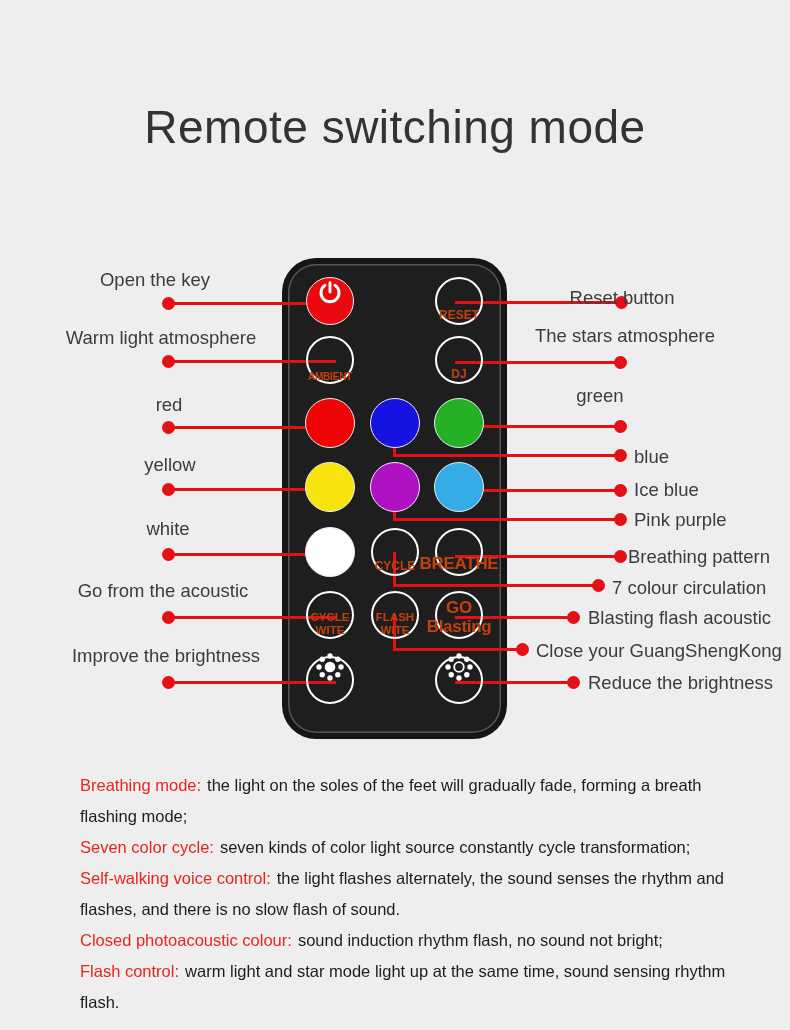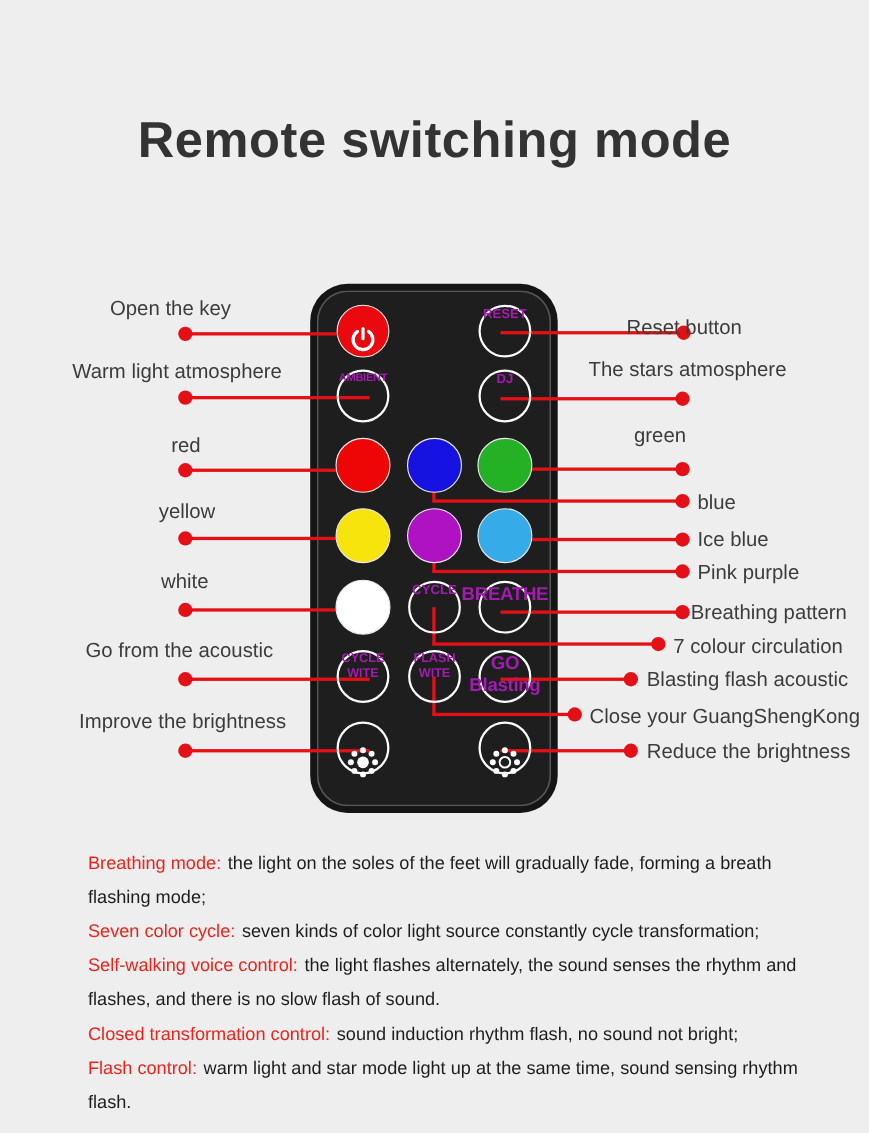--- a/index.html
+++ b/index.html
@@ -3,39 +3,39 @@
 <meta charset="utf-8">
 <style>
   html,body{margin:0;padding:0;}
   .canvas{
     position:relative;width:790px;height:1030px;background:#eeeeee;
     font-family:"Liberation Sans",sans-serif;overflow:hidden;
     --red:#e51015;
   }
   .title{
     position:absolute;left:0;top:100px;width:100%;text-align:center;
-    font-size:46px;font-weight:700;color:#333;letter-spacing:.5px;
+    font-size:46px;font-weight:400;color:#333;letter-spacing:.5px;
   }
   
   .remote{position:absolute;left:282px;top:258px;width:225px;height:481px;
     background:#151515;border-radius:34px;}
   .remote-inner{position:absolute;inset:6px;border-radius:28px;background:#1e1e1f;
     box-shadow:inset 0 0 0 1.5px rgba(255,255,255,.25);}
   
   .hl{position:absolute;height:3px;background:var(--red);z-index:3;}
   .vl{position:absolute;width:3px;background:var(--red);z-index:3;}
   .dot{position:absolute;width:13px;height:13px;border-radius:50%;background:var(--red);z-index:3;}
   
   .lbl{position:absolute;font-size:18.5px;color:#3c3c3c;white-space:nowrap;z-index:4;}
   .lbl.c{transform:translate(-50%,-50%);}
   .lbl.l{transform:translateY(-50%);}
   
   .btn{position:absolute;border-radius:50%;box-sizing:border-box;z-index:5;
-    display:flex;align-items:flex-start;justify-content:center;text-align:center;
-    color:#a21caf;font-weight:700;line-height:1.15;white-space:pre-line;}
+    display:flex;align-items:flex-end;justify-content:center;text-align:center;
+    color:#c2410c;font-weight:700;line-height:1.15;white-space:pre-line;}
   .btn.outline{width:48px;height:48px;border:2.5px solid #fff;background:transparent;}
   .btn.fill{width:50px;height:50px;border:1.5px solid #ececec;}
   .fs12{font-size:12px;} .fs11{font-size:17px;letter-spacing:-.3px;}
   .fs115{font-size:11.5px;} .fs10{font-size:10px;letter-spacing:-.2px;}
   
   .notes{position:absolute;left:80px;top:770px;width:663px;
     font-size:16.5px;line-height:31px;color:#1d1d1d;z-index:2;}
   .notes p{margin:0;}
   .term{color:#e8251d;margin-right:6px;}
   svg{display:block;}
@@ -179,17 +179,17 @@
   <div class="lbl l" style="left:628px;top:557px;">Breathing pattern</div>
   <div class="lbl l" style="left:612px;top:588px;">7 colour circulation</div>
   <div class="lbl l" style="left:588px;top:618px;">Blasting flash acoustic</div>
   <div class="lbl l" style="left:536px;top:651px;">Close your GuangShengKong</div>
   <div class="lbl l" style="left:588px;top:683px;">Reduce the brightness</div>
 
   <div class="notes">
     <p><span class="term">Breathing mode:</span><span>the light on the soles of the feet will gradually fade, forming a breath flashing mode;</span></p>
     <p><span class="term">Seven color cycle:</span><span>seven kinds of color light source constantly cycle transformation;</span></p>
     <p><span class="term">Self-walking voice control:</span><span>the light flashes alternately, the sound senses the rhythm and flashes, and there is no slow flash of sound.</span></p>
-    <p><span class="term">Closed transformation control:</span><span>sound induction rhythm flash, no sound not bright;</span></p>
+    <p><span class="term">Closed photoacoustic colour:</span><span>sound induction rhythm flash, no sound not bright;</span></p>
     <p><span class="term">Flash control:</span><span>warm light and star mode light up at the same time, sound sensing rhythm flash.</span></p>
   </div>
 
 </div>
 
 </body></html>

